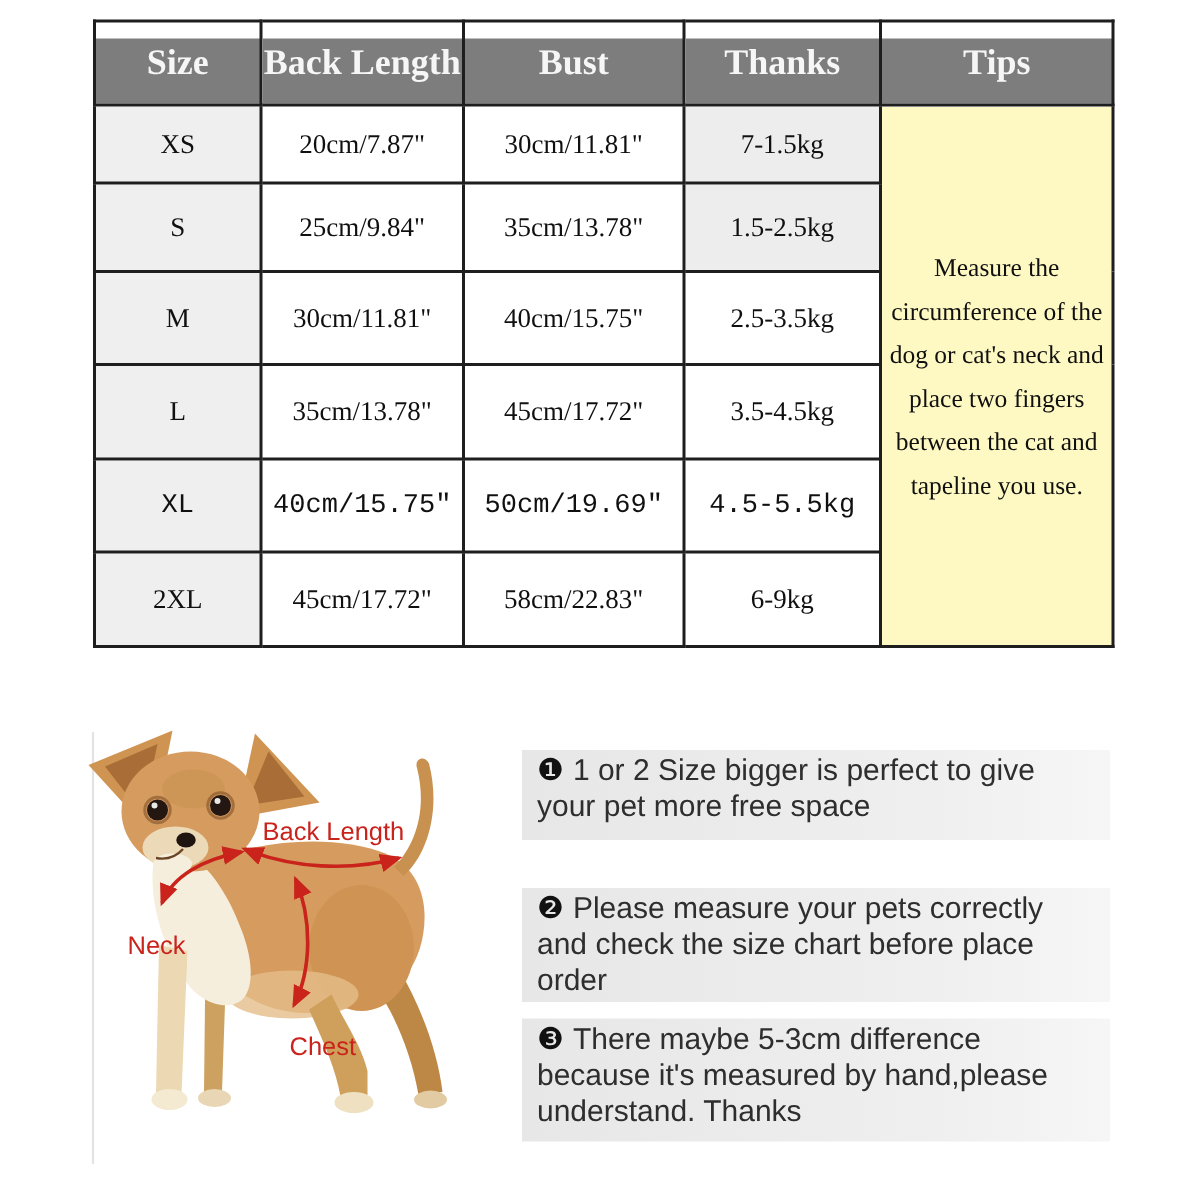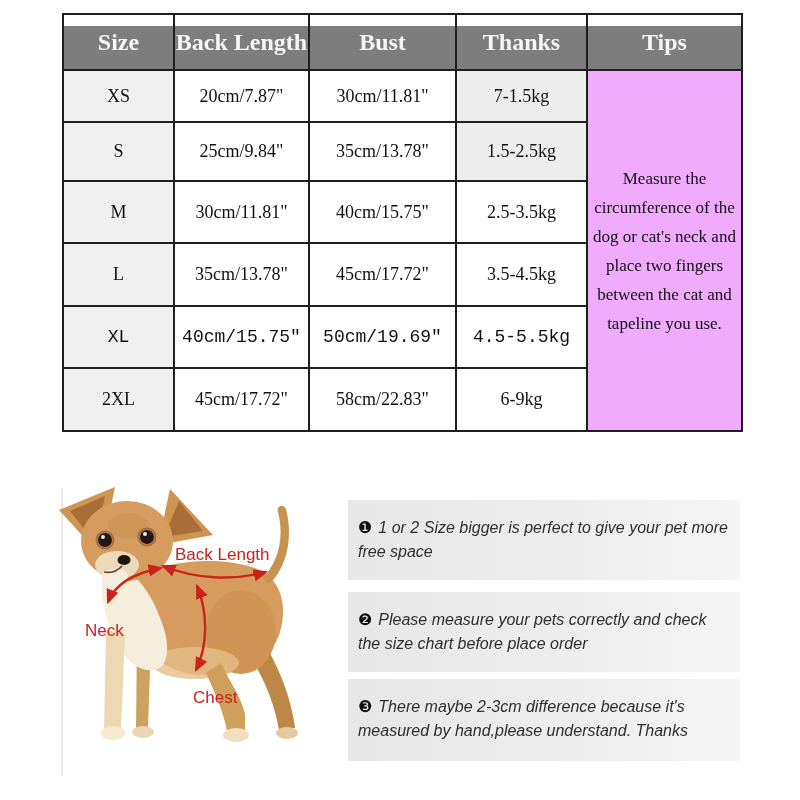--- a/index.html
+++ b/index.html
@@ -16,37 +16,36 @@
     padding:0;overflow:hidden;
   }
   .size-table th{
     height:54px;color:#f6f6f6;font-weight:bold;font-size:24px;
     background:linear-gradient(to bottom,#ffffff 0px,#ffffff 11px,#7d7d7d 11px,#7d7d7d 100%);
   }
   .size-table td{font-size:18px;color:#101010;background:#ffffff;}
   .size-table td.col-size{background:#efefef;}
   .size-table tr.shade-weight td.col-weight{background:#ededed;}
   .size-table td.col-tips{
-    background:#f0abfc;font-size:17px;line-height:29px;padding:0 3px;
+    background:#fef9c3;font-size:17px;line-height:29px;padding:0 3px;
   }
   tr.r-xs td{height:50px;text-align:center;} tr.r-s td{height:57px;} tr.r-m td{height:60px;}
   tr.r-l td{height:61px;} tr.r-xl td{height:60px;font-family:Liberation Mono, monospace;} tr.r-2xl td{height:61px;}
 
   
   .dog-figure{position:absolute;left:45px;top:480px;width:300px;height:300px;}
   .ann-label{font-family:"Liberation Sans","DejaVu Sans",sans-serif;font-size:17px;}
 
   
   .note{
     position:absolute;left:348px;width:392px;box-sizing:border-box;
     background:linear-gradient(90deg,#e7e7e7 0%,#efefef 70%,#f6f6f6 100%);
     font-family:"Liberation Sans","DejaVu Sans",sans-serif;
-    font-size:16px;line-height:24px;color:#2e2e2e;
-    padding:16px 10px;
-    font-style:italic;
+    font-size:20px;line-height:24px;color:#2e2e2e;
+    padding:2px 10px;
   }
   .note .bullet{margin-right:6px;color:#111;}
   .note-1{top:500px;min-height:60px;}
   .note-2{top:592px;min-height:58px;}
   .note-3{top:679px;min-height:82px;}
 </style>
 </head>
 <body>
 
 <div class="size-table-wrap">
@@ -172,14 +171,14 @@
   </svg>
 </div>
 
 <div class="note note-1">
   <span class="bullet">❶</span><span>1 or 2 Size bigger is perfect to give your pet more free space</span>
 </div>
 <div class="note note-2">
   <span class="bullet">❷</span><span>Please measure your pets correctly and check the size chart before place order</span>
 </div>
 <div class="note note-3">
-  <span class="bullet">❸</span><span>There maybe 2-3cm difference because it's measured by hand,please understand. Thanks</span>
+  <span class="bullet">❸</span><span>There maybe 5-3cm difference because it's measured by hand,please understand. Thanks</span>
 </div>
 
 </body></html>

